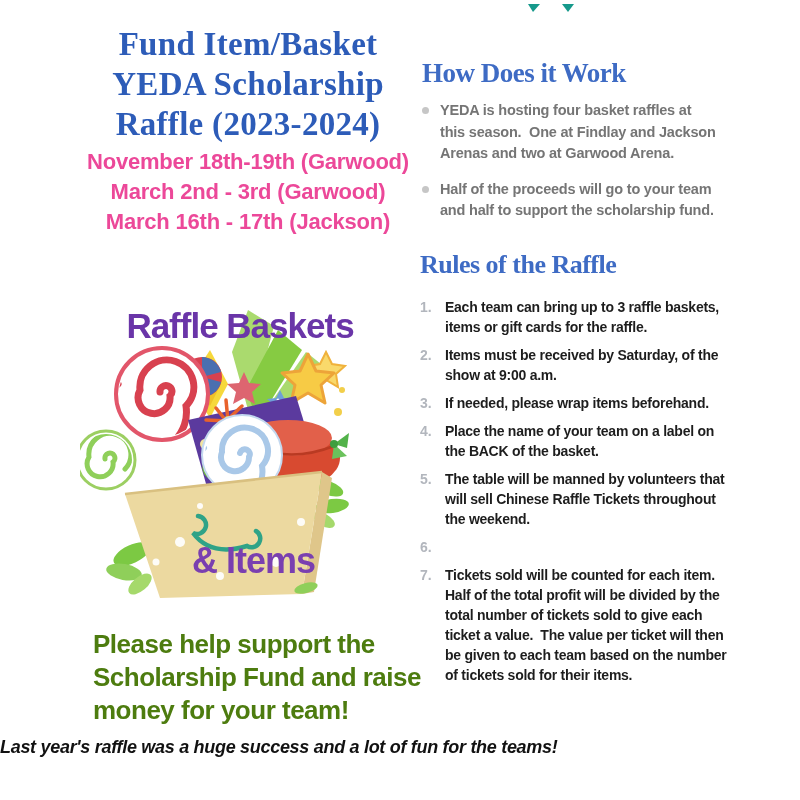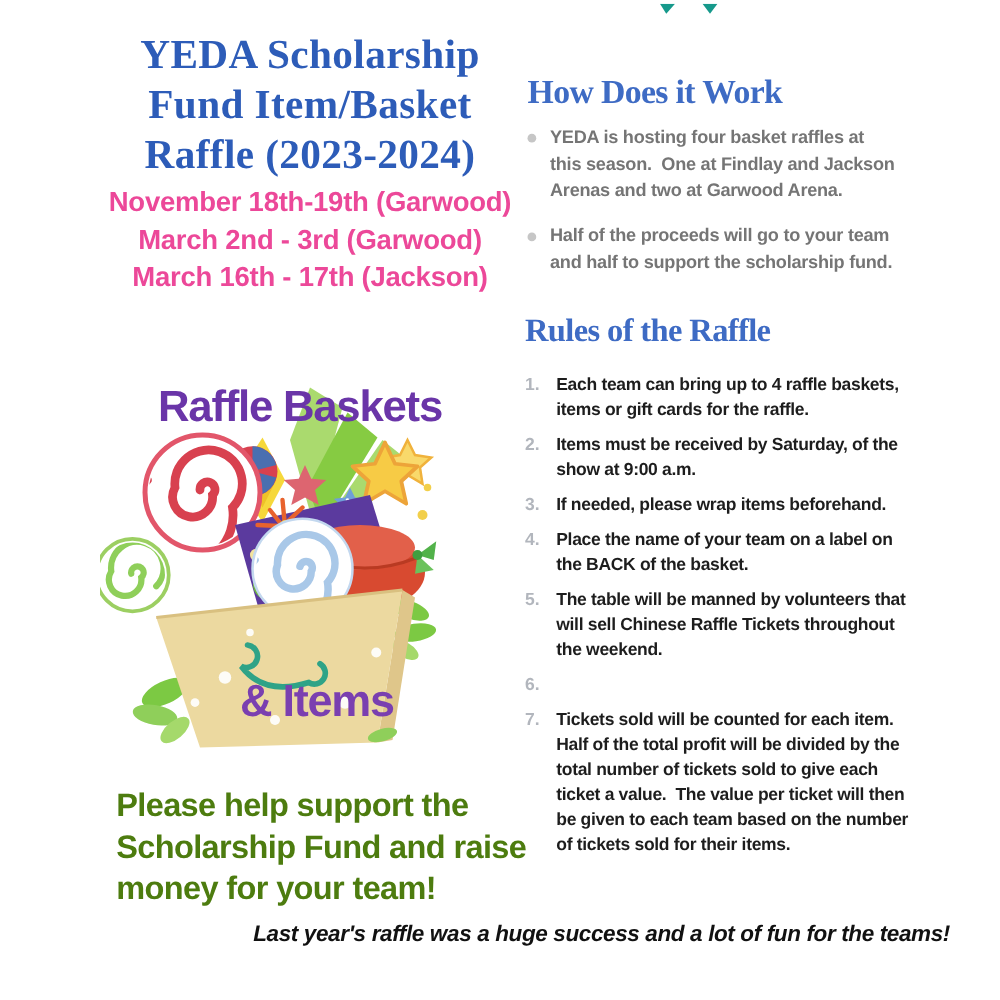--- a/index.html
+++ b/index.html
@@ -69,40 +69,40 @@
     flex:none;width:19px;
     font-weight:bold;font-size:14px;line-height:20px;
     color:#b2b6bd;
   }
   .rule .rtext{
     font-weight:bold;font-size:14px;line-height:20px;letter-spacing:-0.25px;
     color:#1d1d1d;white-space:pre;
   }
   
   .footer{
-    position:absolute;left:0;top:737px;width:760px;text-align:right;
+    position:absolute;left:0;top:737px;width:760px;text-align:left;
     font-weight:bold;font-style:italic;font-size:18px;letter-spacing:-0.3px;
     color:#111111;
   }
   
   .top-marks{position:absolute;left:520px;top:0;width:70px;height:10px;}
 </style>
 </head>
 <body>
 
 <div class="top-marks">
   <svg width="70" height="10" viewBox="0 0 70 10">
     <polygon points="8,0 20,0 13,8" fill="#16998b"></polygon>
     <polygon points="42,0 54,0 48,8" fill="#16998b"></polygon>
   </svg>
 </div>
 
 <div class="title">
+  <div>Fund Item/Basket</div>
   <div>YEDA Scholarship</div>
-  <div>Fund Item/Basket</div>
   <div>Raffle (2023-2024)</div>
 </div>
 
 <div class="dates">
   <div>November 18th-19th (Garwood)</div>
   <div>March 2nd - 3rd (Garwood)</div>
   <div>March 16th - 17th (Jackson)</div>
 </div>
 
 <div class="illo">
@@ -240,21 +240,21 @@
     <span class="dot"></span>
     <span class="btext">Half of the proceeds will go to your team
 and half to support the scholarship fund.</span>
   </div>
 </div>
 
 <div class="rules-heading">Rules of the Raffle</div>
 <div class="rules">
   <div class="rule">
     <span class="num">1.</span>
-    <span class="rtext">Each team can bring up to 4 raffle baskets,
+    <span class="rtext">Each team can bring up to 3 raffle baskets,
 items or gift cards for the raffle.</span>
   </div>
   <div class="rule">
     <span class="num">2.</span>
     <span class="rtext">Items must be received by Saturday, of the
 show at 9:00 a.m.</span>
   </div>
   <div class="rule">
     <span class="num">3.</span>
     <span class="rtext">If needed, please wrap items beforehand.</span>

